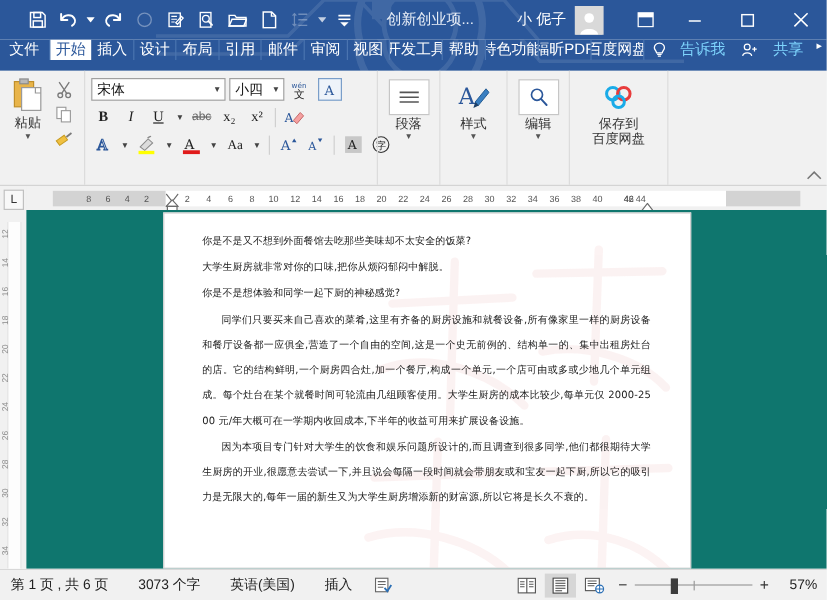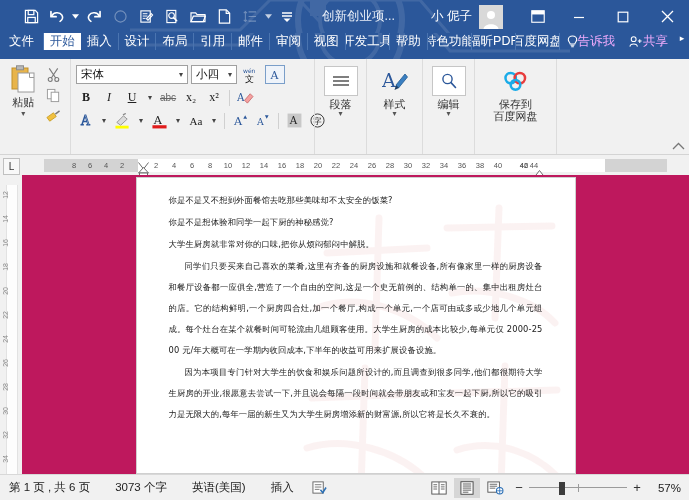--- a/index.html
+++ b/index.html
@@ -55,22 +55,22 @@
   .tab {
     color: #ffffff; font-size: 12.5px; display: flex; align-items: center; justify-content: center;
     padding: 0 6px; white-space: nowrap; position: relative; z-index: 2;
     border-right: 1px solid #4a74b0; overflow: hidden; max-width: 44px;
   }
   .tab.first { border-left: none; padding: 0 9px; max-width: none; }
   .tab.wide { max-width: none; }
   .tab.active { background: #ffffff; color: #2b579a; border-right: none; }
   .tabstrip-spacer { flex: 1; z-index: 2; }
   .tab-icon-btn {
-    display: flex; align-items: center; color: #f0abfc; font-size: 12.5px; z-index: 2;
-    padding: 0 7px; gap: 0; white-space: nowrap;
+    display: flex; align-items: center; color: #7dd3fc; font-size: 12.5px; z-index: 2;
+    padding: 0 7px; gap: 12px; white-space: nowrap;
   }
   .tab-more { width: 14px; display:flex;align-items:center;justify-content:center;color:#fff;font-size:9px; z-index:2;}
 
   
   .ribbon {
     height: 96px; background: #f1f1f1; border-bottom: 1px solid #d4d4d4;
     display: flex; align-items: stretch; flex: none; position: relative;
   }
   .rgroup { display: flex; flex-direction: column; position: relative; padding: 3px 0 0 0; gap: 41px; }
   .rgroup + .rgroup { border-left: 1px solid #dcdcdc; }
@@ -155,21 +155,21 @@
   .hruler { height: 20px; position: relative; background: #f1f1f1; flex: none; }
   .hr-track {
     position: absolute; left: 22px; right: 22px; top: 4px; height: 13px; background: #ffffff;
   }
   .hr-shade { position: absolute; top: 0; height: 13px; background: #d3d3d3; }
   .hr-num {
     position: absolute; top: 0; height: 13px; font-size: 7.5px; color: #555;
     line-height: 13px; transform: translateX(-50%); white-space: nowrap;
   }
   .canvas {
-    flex: 1; background: #be185d; position: relative; overflow: hidden;
+    flex: 1; background: #0f766e; position: relative; overflow: hidden;
     display: flex; justify-content: center; padding-top: 2px;
   }
   .page {
     width: 440px; background: #ffffff; border: 1px solid #d0d0d0; position: relative;
     overflow: hidden; padding: 12px 32px 0 32px;
   }
   .pg-watermark {
     position: absolute; left: 150px; top: 20px; width: 300px; height: 300px; opacity: .13;
     pointer-events: none;
   }
@@ -702,22 +702,22 @@
               <path d="M25 200 L130 196"></path>
               <path d="M78 170 L74 290"></path>
               <path d="M20 250 C60 238, 110 252, 140 282"></path>
               <path d="M165 195 L270 192"></path>
               <path d="M218 168 L214 288"></path>
               <path d="M170 252 C208 240, 250 254, 275 284"></path>
             </g>
           </svg>
 
           <p class="para">你是不是又不想到外面餐馆去吃那些美味却不太安全的饭菜?</p>
+          <p class="para">大学生厨房就非常对你的口味,把你从烦闷郁闷中解脱。</p>
           <p class="para">你是不是想体验和同学一起下厨的神秘感觉?</p>
-          <p class="para">大学生厨房就非常对你的口味,把你从烦闷郁闷中解脱。</p>
           <p class="para ind">同学们只要买来自己喜欢的菜肴,这里有齐备的厨房设施和就餐设备,所有像家里一样的厨房设备和餐厅设备都一应俱全,营造了一个自由的空间,这是一个史无前例的、结构单一的、集中出租房灶台的店。它的结构鲜明,一个厨房四合灶,加一个餐厅,构成一个单元,一个店可由或多或少地几个单元组成。每个灶台在某个就餐时间可轮流由几组顾客使用。大学生厨房的成本比较少,每单元仅 2000-2500 元/年大概可在一学期内收回成本,下半年的收益可用来扩展设备设施。</p>
           <p class="para ind">因为本项目专门针对大学生的饮食和娱乐问题所设计的,而且调查到很多同学,他们都很期待大学生厨房的开业,很愿意去尝试一下,并且说会每隔一段时间就会带朋友或和宝友一起下厨,所以它的吸引力是无限大的,每年一届的新生又为大学生厨房增添新的财富源,所以它将是长久不衰的。</p>
         </div>
       </div>
     </div>
   </div>
 
   <div class="statusbar">
     <div class="sb-item">第 1 页 , 共 6 页</div>
     <div class="sb-item" style="padding-left:16px;">3073 个字</div>

